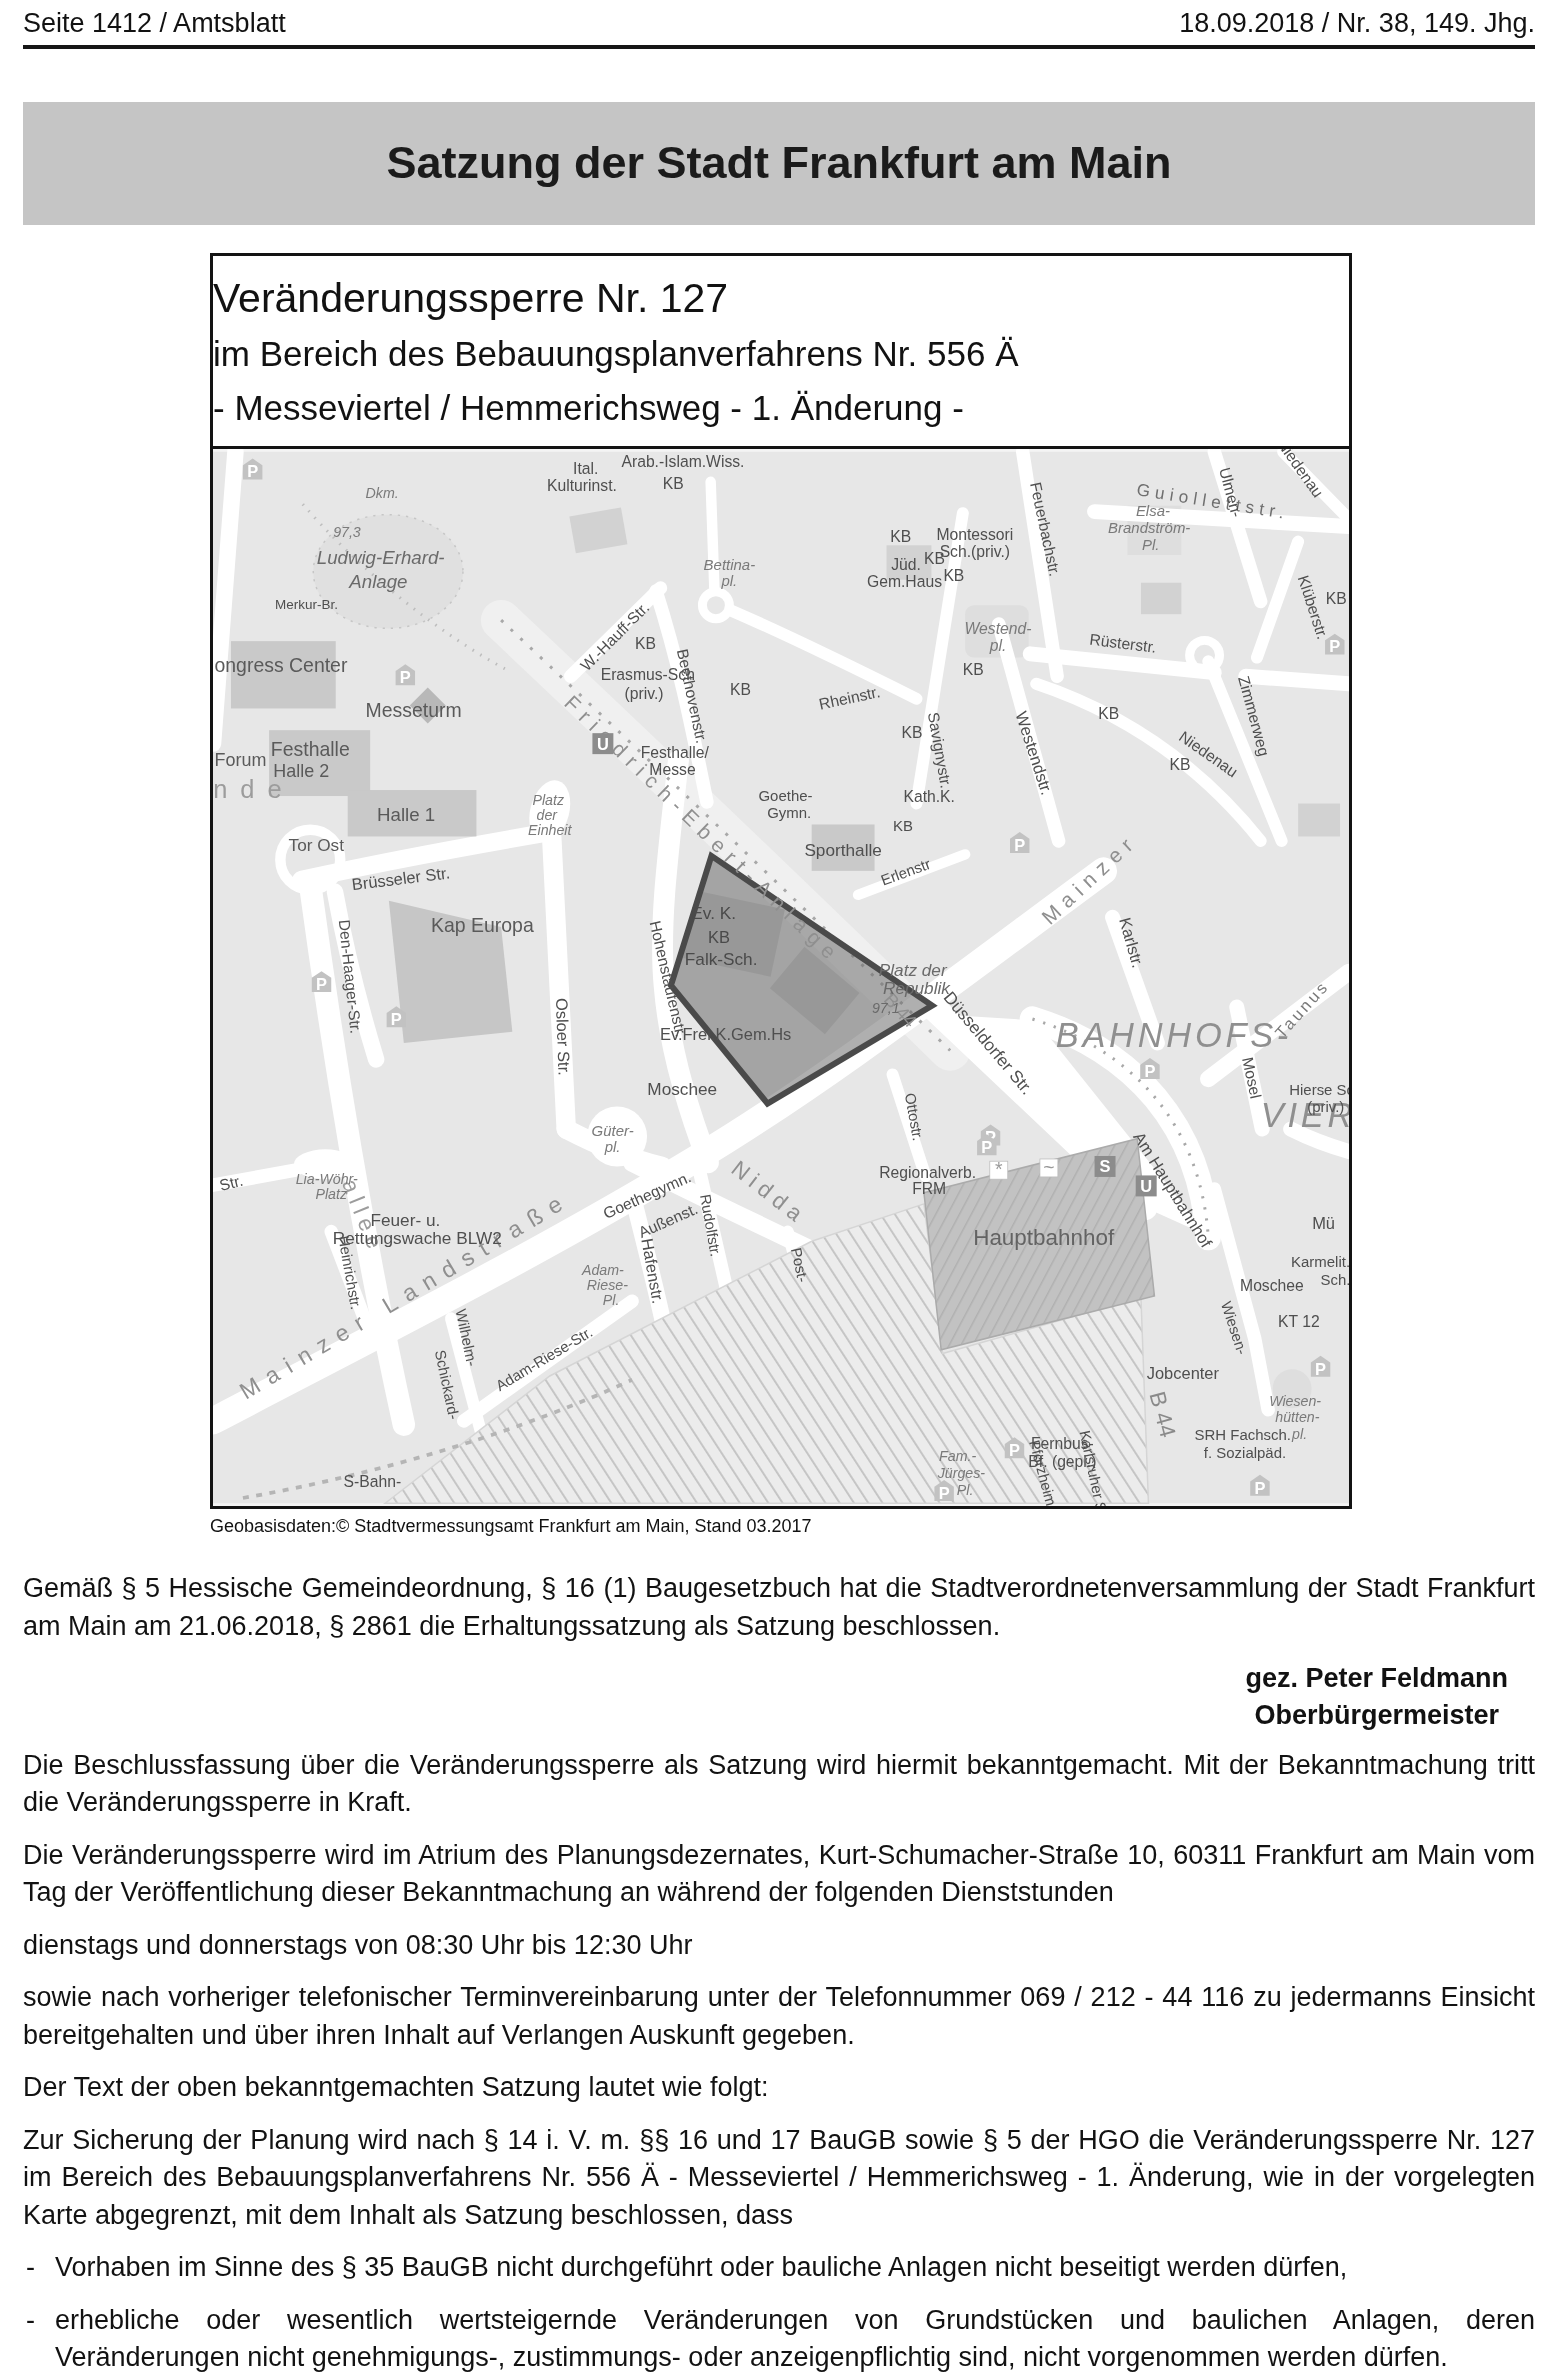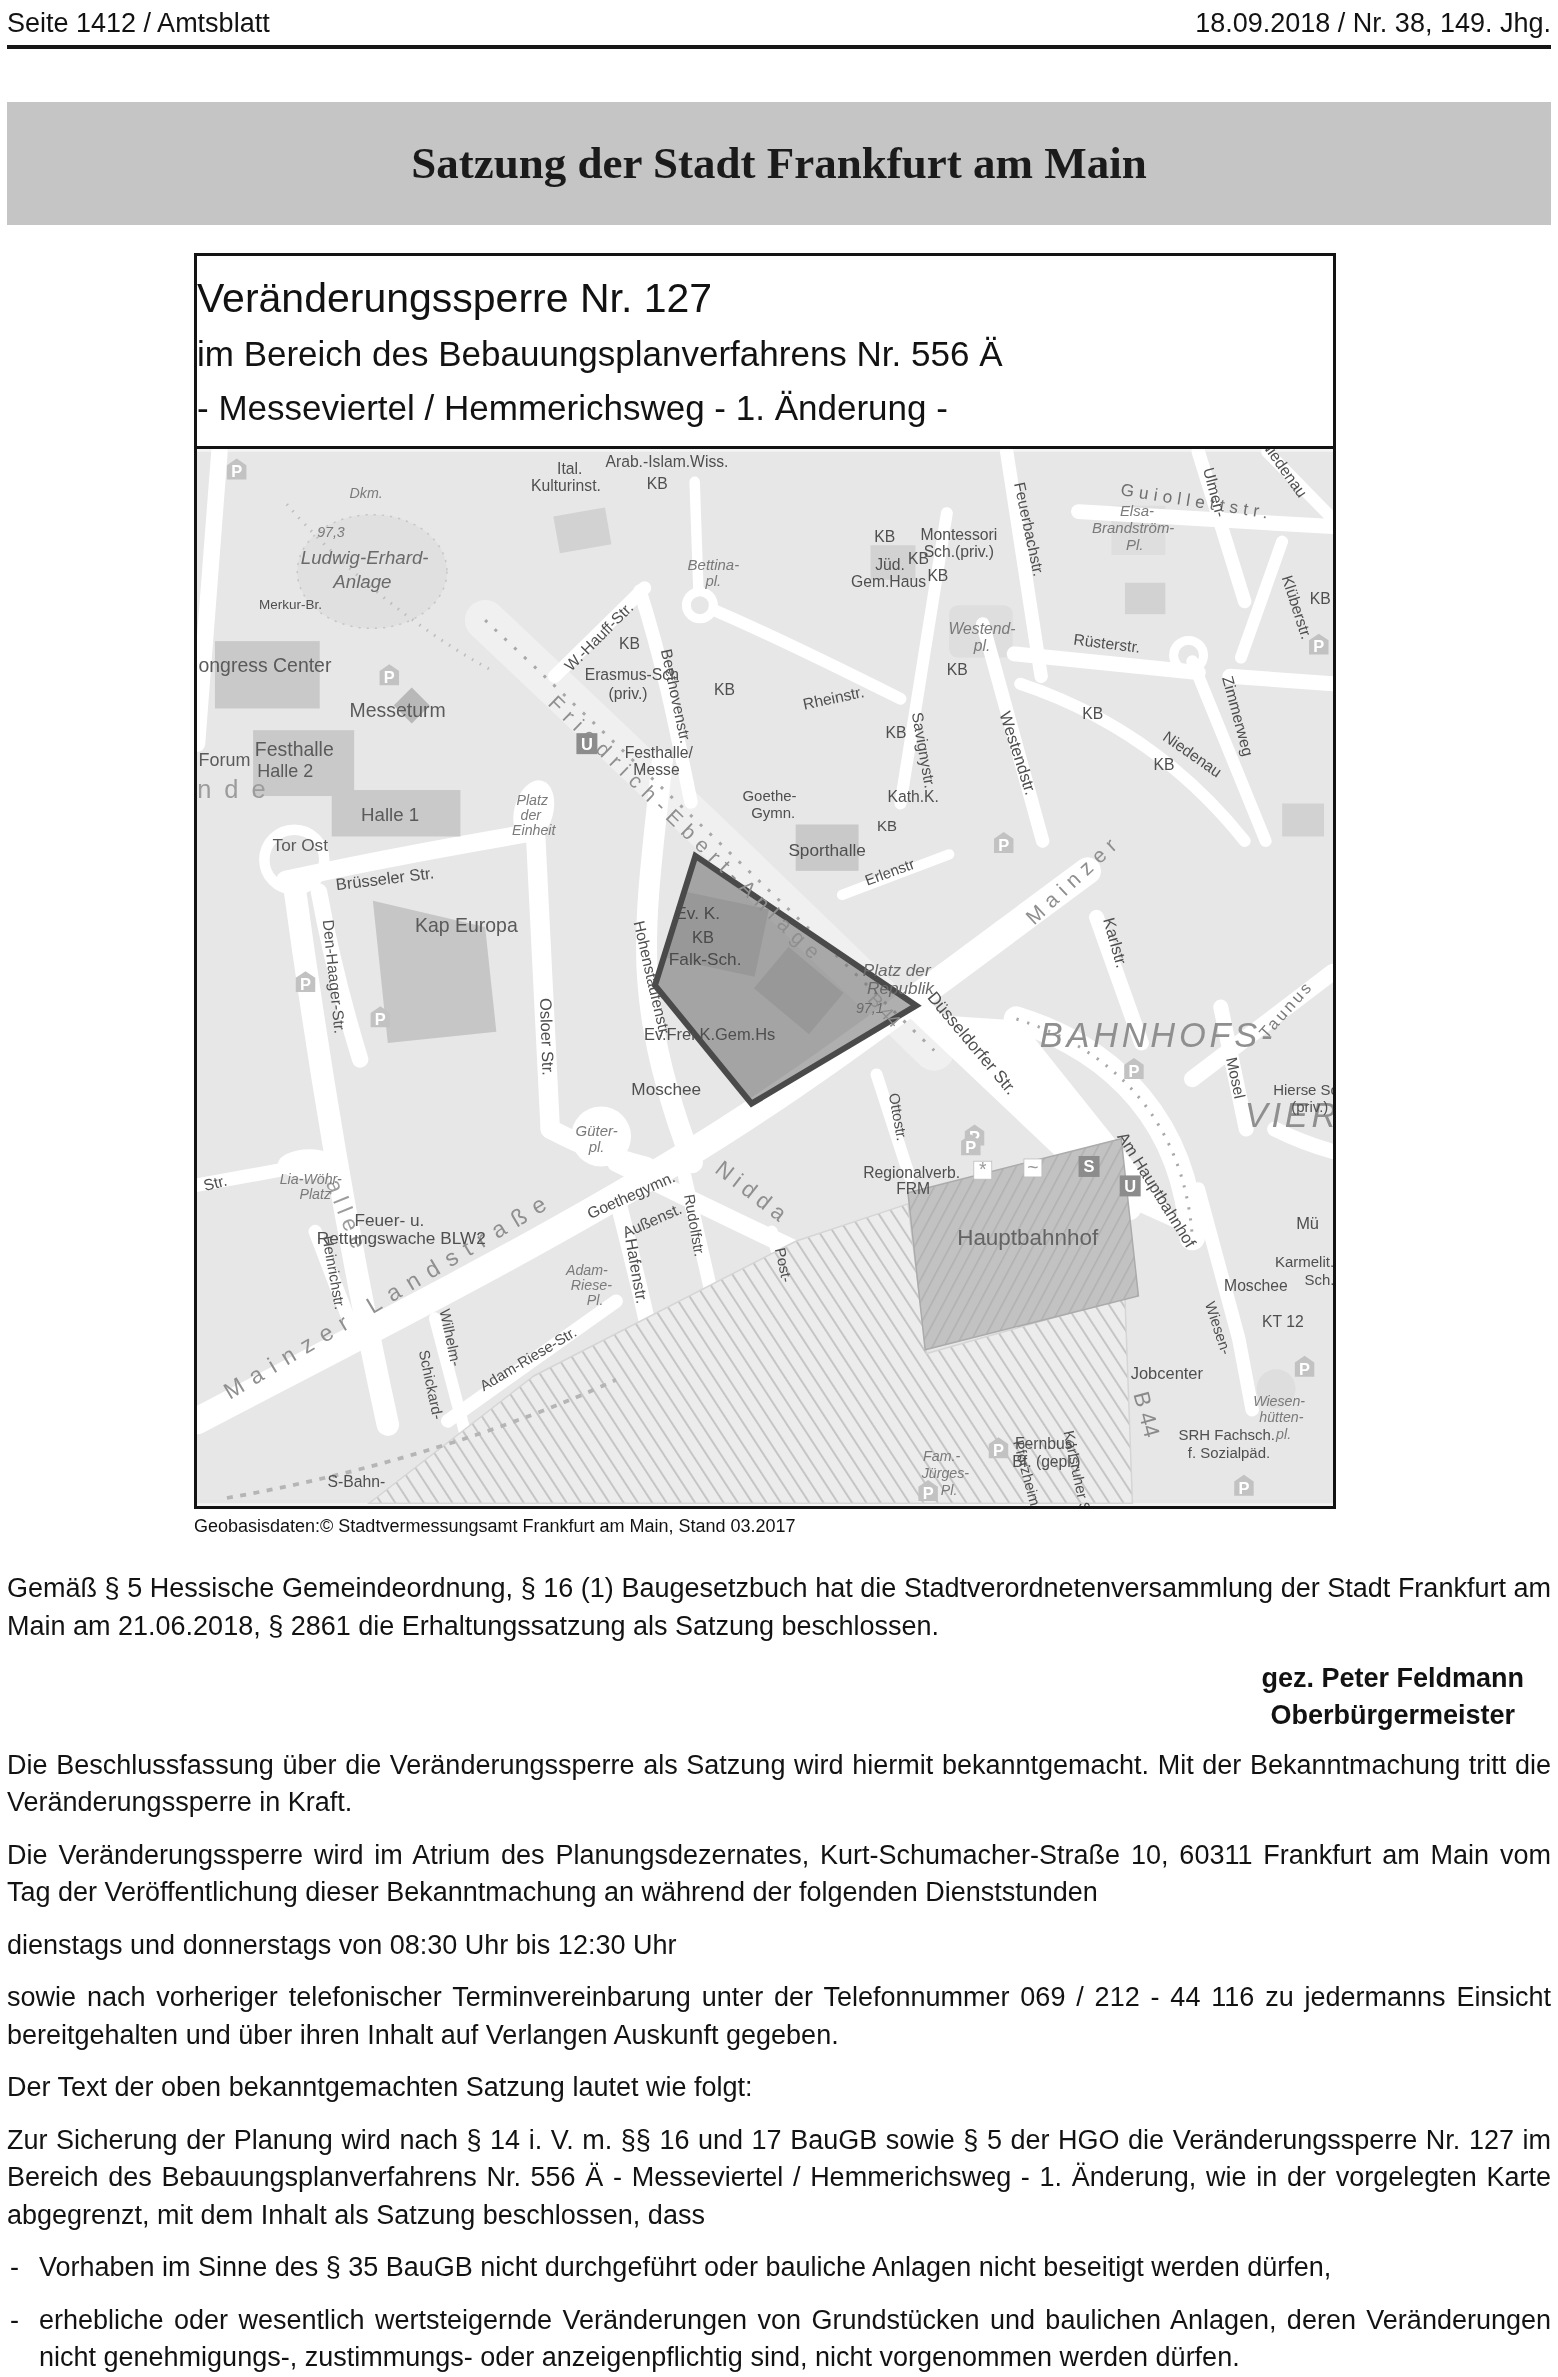--- a/index.html
+++ b/index.html
@@ -1,23 +1,23 @@
 <!DOCTYPE html>
 <html style="font-size:12px"><head>
 <meta charset="utf-8">
 <style>
   html,body{margin:0;padding:0;background:#ffffff;}
   .page{position:relative;width:1558px;height:2377px;overflow:hidden;box-sizing:border-box;
-        padding:0 7px;font-family:"Liberation Sans",sans-serif;color:#121212;background:#fff;}
+        padding:0 23px;font-family:"Liberation Sans",sans-serif;color:#121212;background:#fff;}
   
   .hdr{display:flex;justify-content:space-between;align-items:baseline;padding-top:7.5px;font-size:27px;}
   .rule{border-bottom:4.5px solid #161616;margin-top:6px;}
   
   .banner{margin-top:53px;height:123px;background:#c5c5c5;display:flex;align-items:center;justify-content:center;}
-  .banner h1{margin:0;font-size:45px;font-weight:bold;color:#1b1b1b;font-family:Liberation Serif, serif;}
+  .banner h1{margin:0;font-size:45px;font-weight:bold;color:#1b1b1b;}
   
   .map-box{width:1142px;margin-left:187px;margin-top:28px;border:3px solid #131313;box-sizing:border-box;background:#fff;}
   .map-title{text-align:left;border-bottom:3px solid #131313;padding:12px 0 18px;}
   .mt1{font-size:41px;margin:7.5px 0 12px;}
   .mt2{font-size:35px;margin:0 0 13.5px;}
   .mt3{font-size:35px;margin:0;}
   .map-area{height:1057px;overflow:hidden;background:#f4f4f4;}
   .map-area svg{display:block;width:1136px;height:1057px;}
   .caption{margin:7.5px 0 0 187px;font-size:18px;}
   

